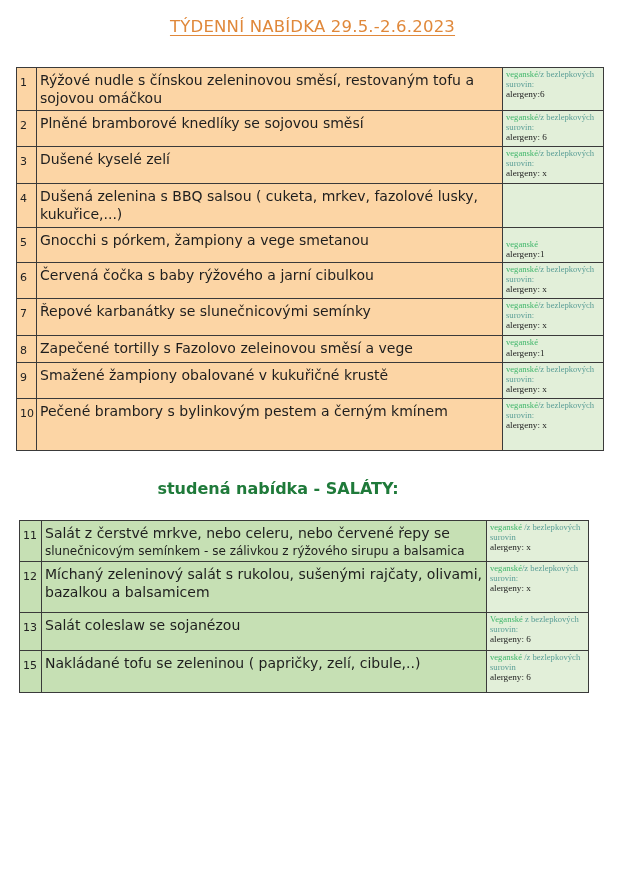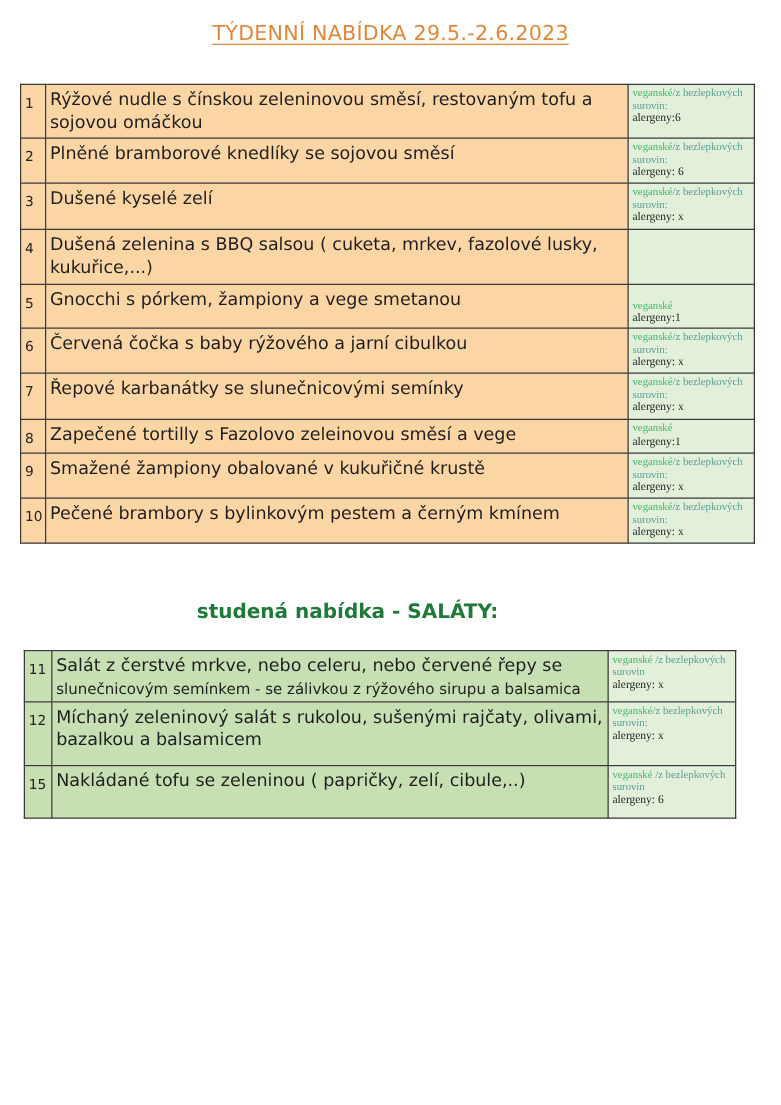--- a/index.html
+++ b/index.html
@@ -124,21 +124,21 @@
       <tr style="height: 36px;">
         <td class="num">9</td>
         <td class="dish">
           <div>Smažené žampiony obalované v kukuřičné krustě</div>
         </td>
         <td class="info">
           <div><span class="veg">veganské</span><span class="gf">/z bezlepkových surovin:</span></div>
           <div class="alg">alergeny: x</div>
         </td>
       </tr>
-      <tr style="height: 36px;">
+      <tr style="height: 52px;">
         <td class="num">10</td>
         <td class="dish">
           <div>Pečené brambory s bylinkovým pestem a černým kmínem</div>
         </td>
         <td class="info">
           <div><span class="veg">veganské</span><span class="gf">/z bezlepkových surovin:</span></div>
           <div class="alg">alergeny: x</div>
         </td>
       </tr>
     </tbody>
@@ -167,20 +167,30 @@
       <tr style="height: 51px;">
         <td class="num">12</td>
         <td class="dish">
           <div>Míchaný zeleninový salát s rukolou, sušenými rajčaty, olivami, bazalkou a balsamicem</div>
         </td>
         <td class="info">
           <div><span class="veg">veganské</span><span class="gf">/z bezlepkových surovin:</span></div>
           <div class="alg">alergeny: x</div>
         </td>
       </tr>
+      <tr style="height: 38px;">
+        <td class="num">13</td>
+        <td class="dish">
+          <div>Salát coleslaw se sojanézou</div>
+        </td>
+        <td class="info">
+          <div><span class="veg">Veganské</span><span class="gf"> z bezlepkových surovin:</span></div>
+          <div class="alg">alergeny: 6</div>
+        </td>
+      </tr>
       <tr style="height: 42px;">
         <td class="num">15</td>
         <td class="dish">
           <div>Nakládané tofu se zeleninou ( papričky, zelí, cibule,..)</div>
         </td>
         <td class="info">
           <div><span class="veg">veganské</span><span class="gf"> /z bezlepkových surovin</span></div>
           <div class="alg">alergeny: 6</div>
         </td>
       </tr>

